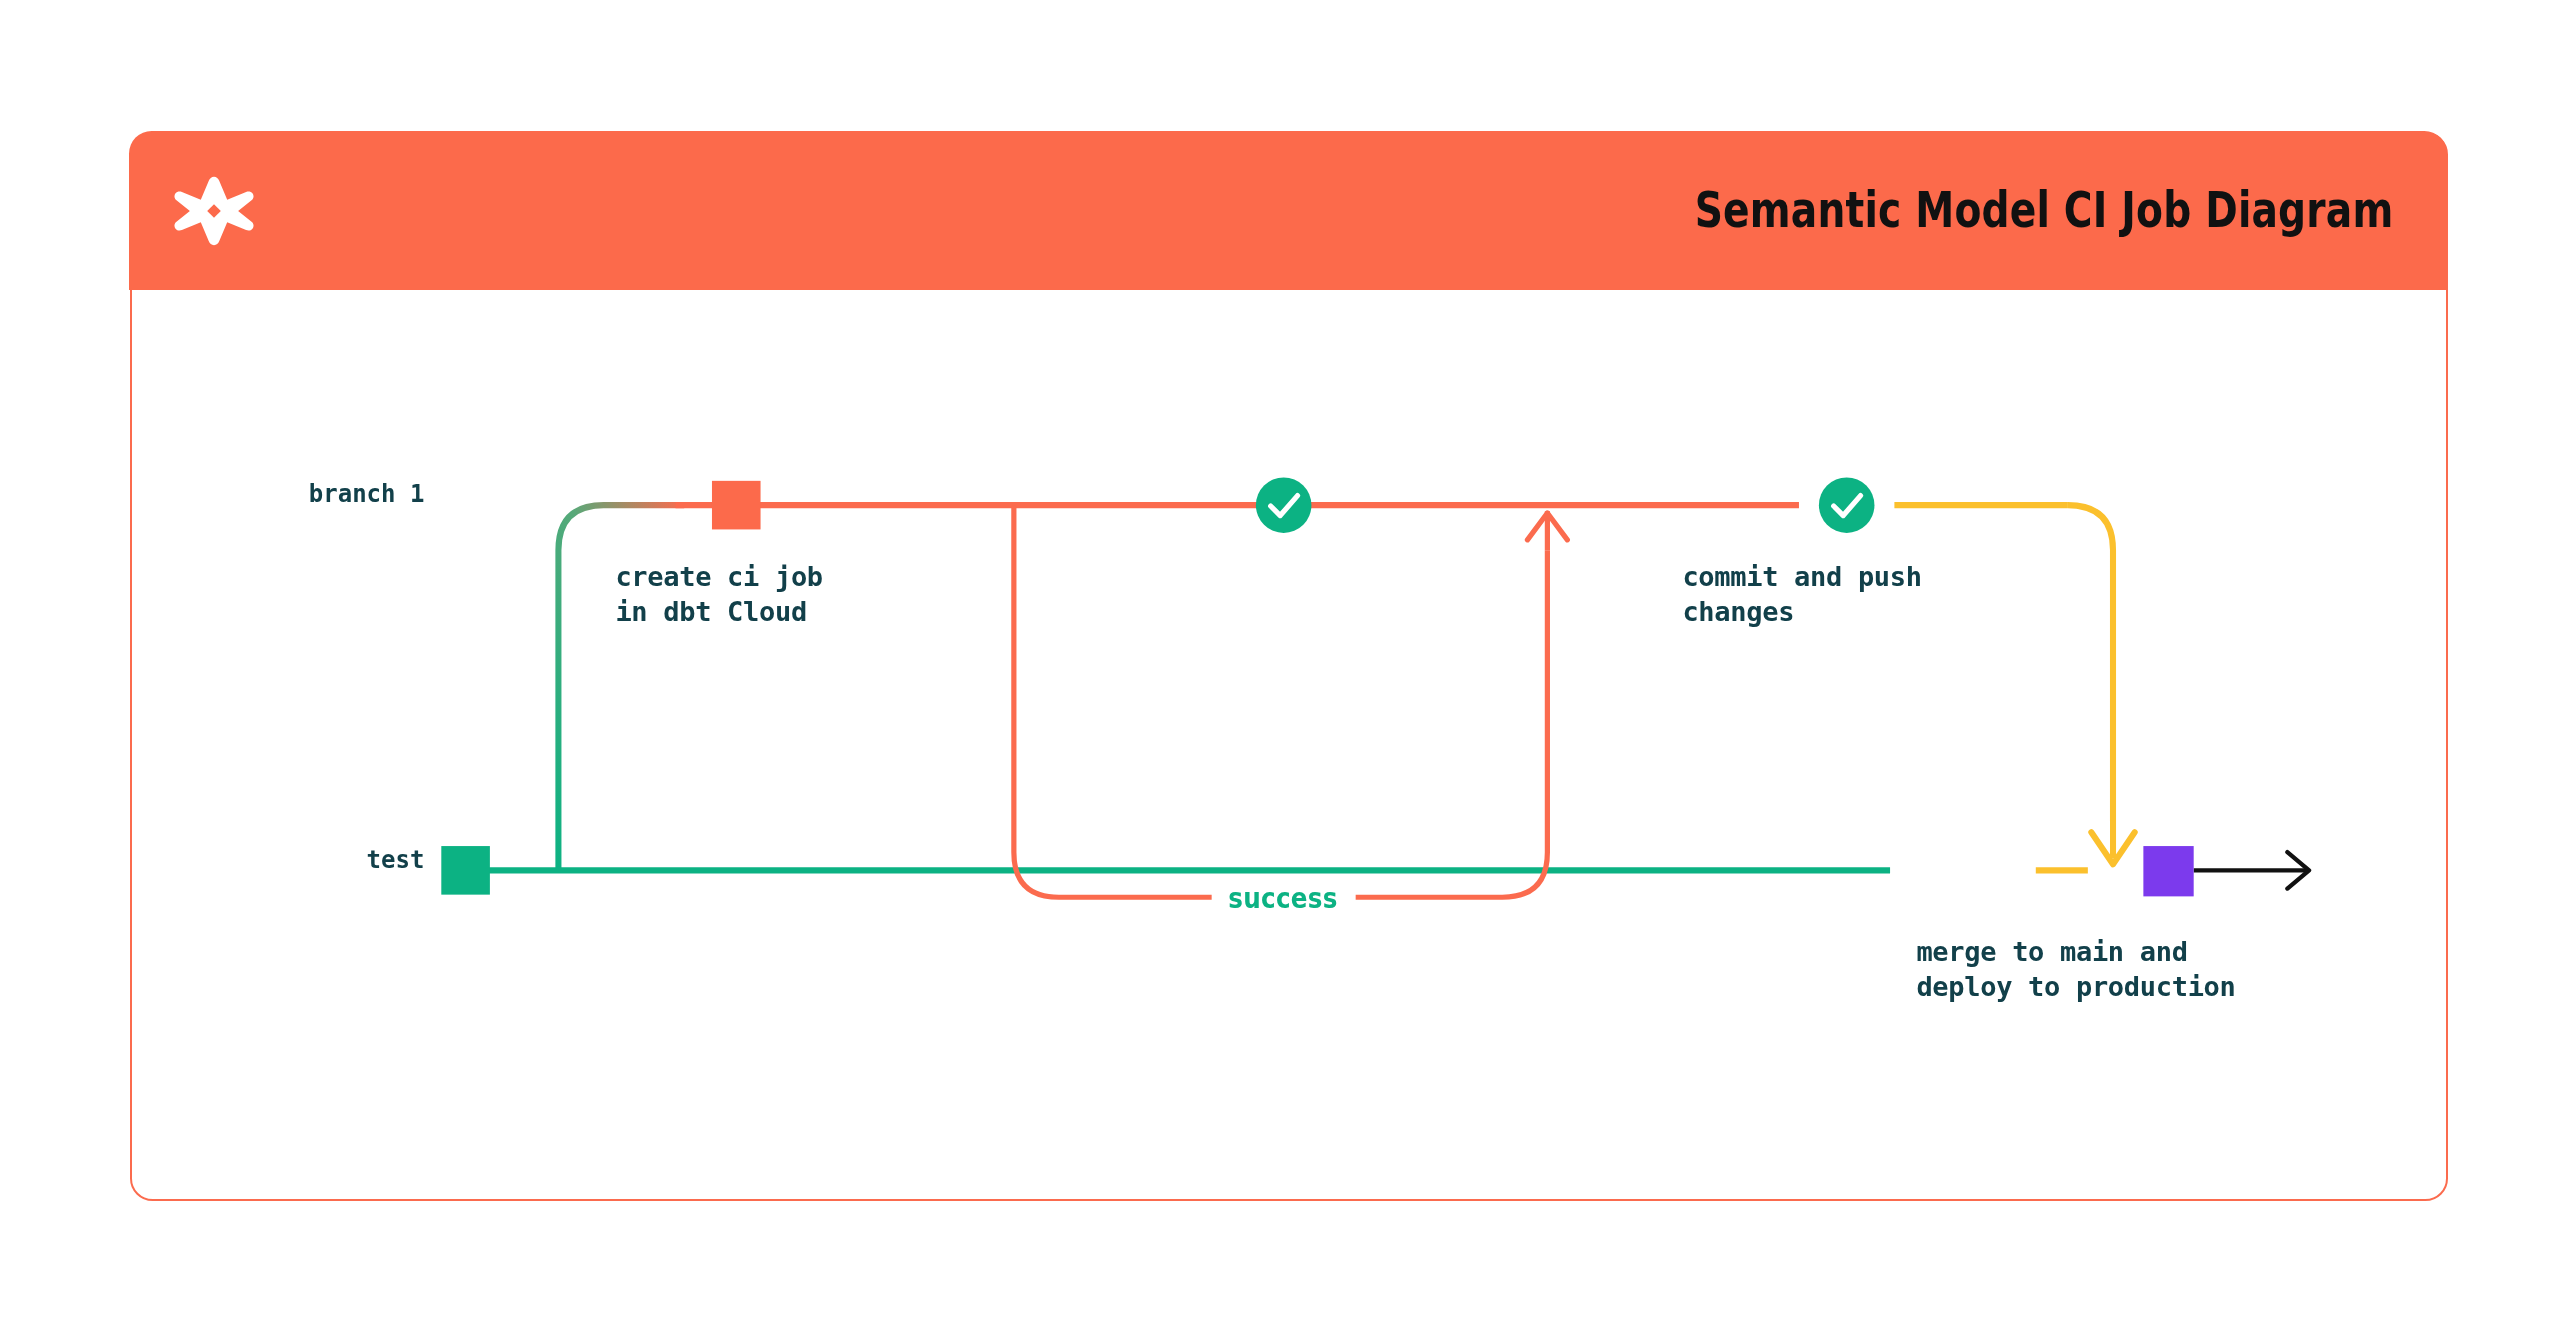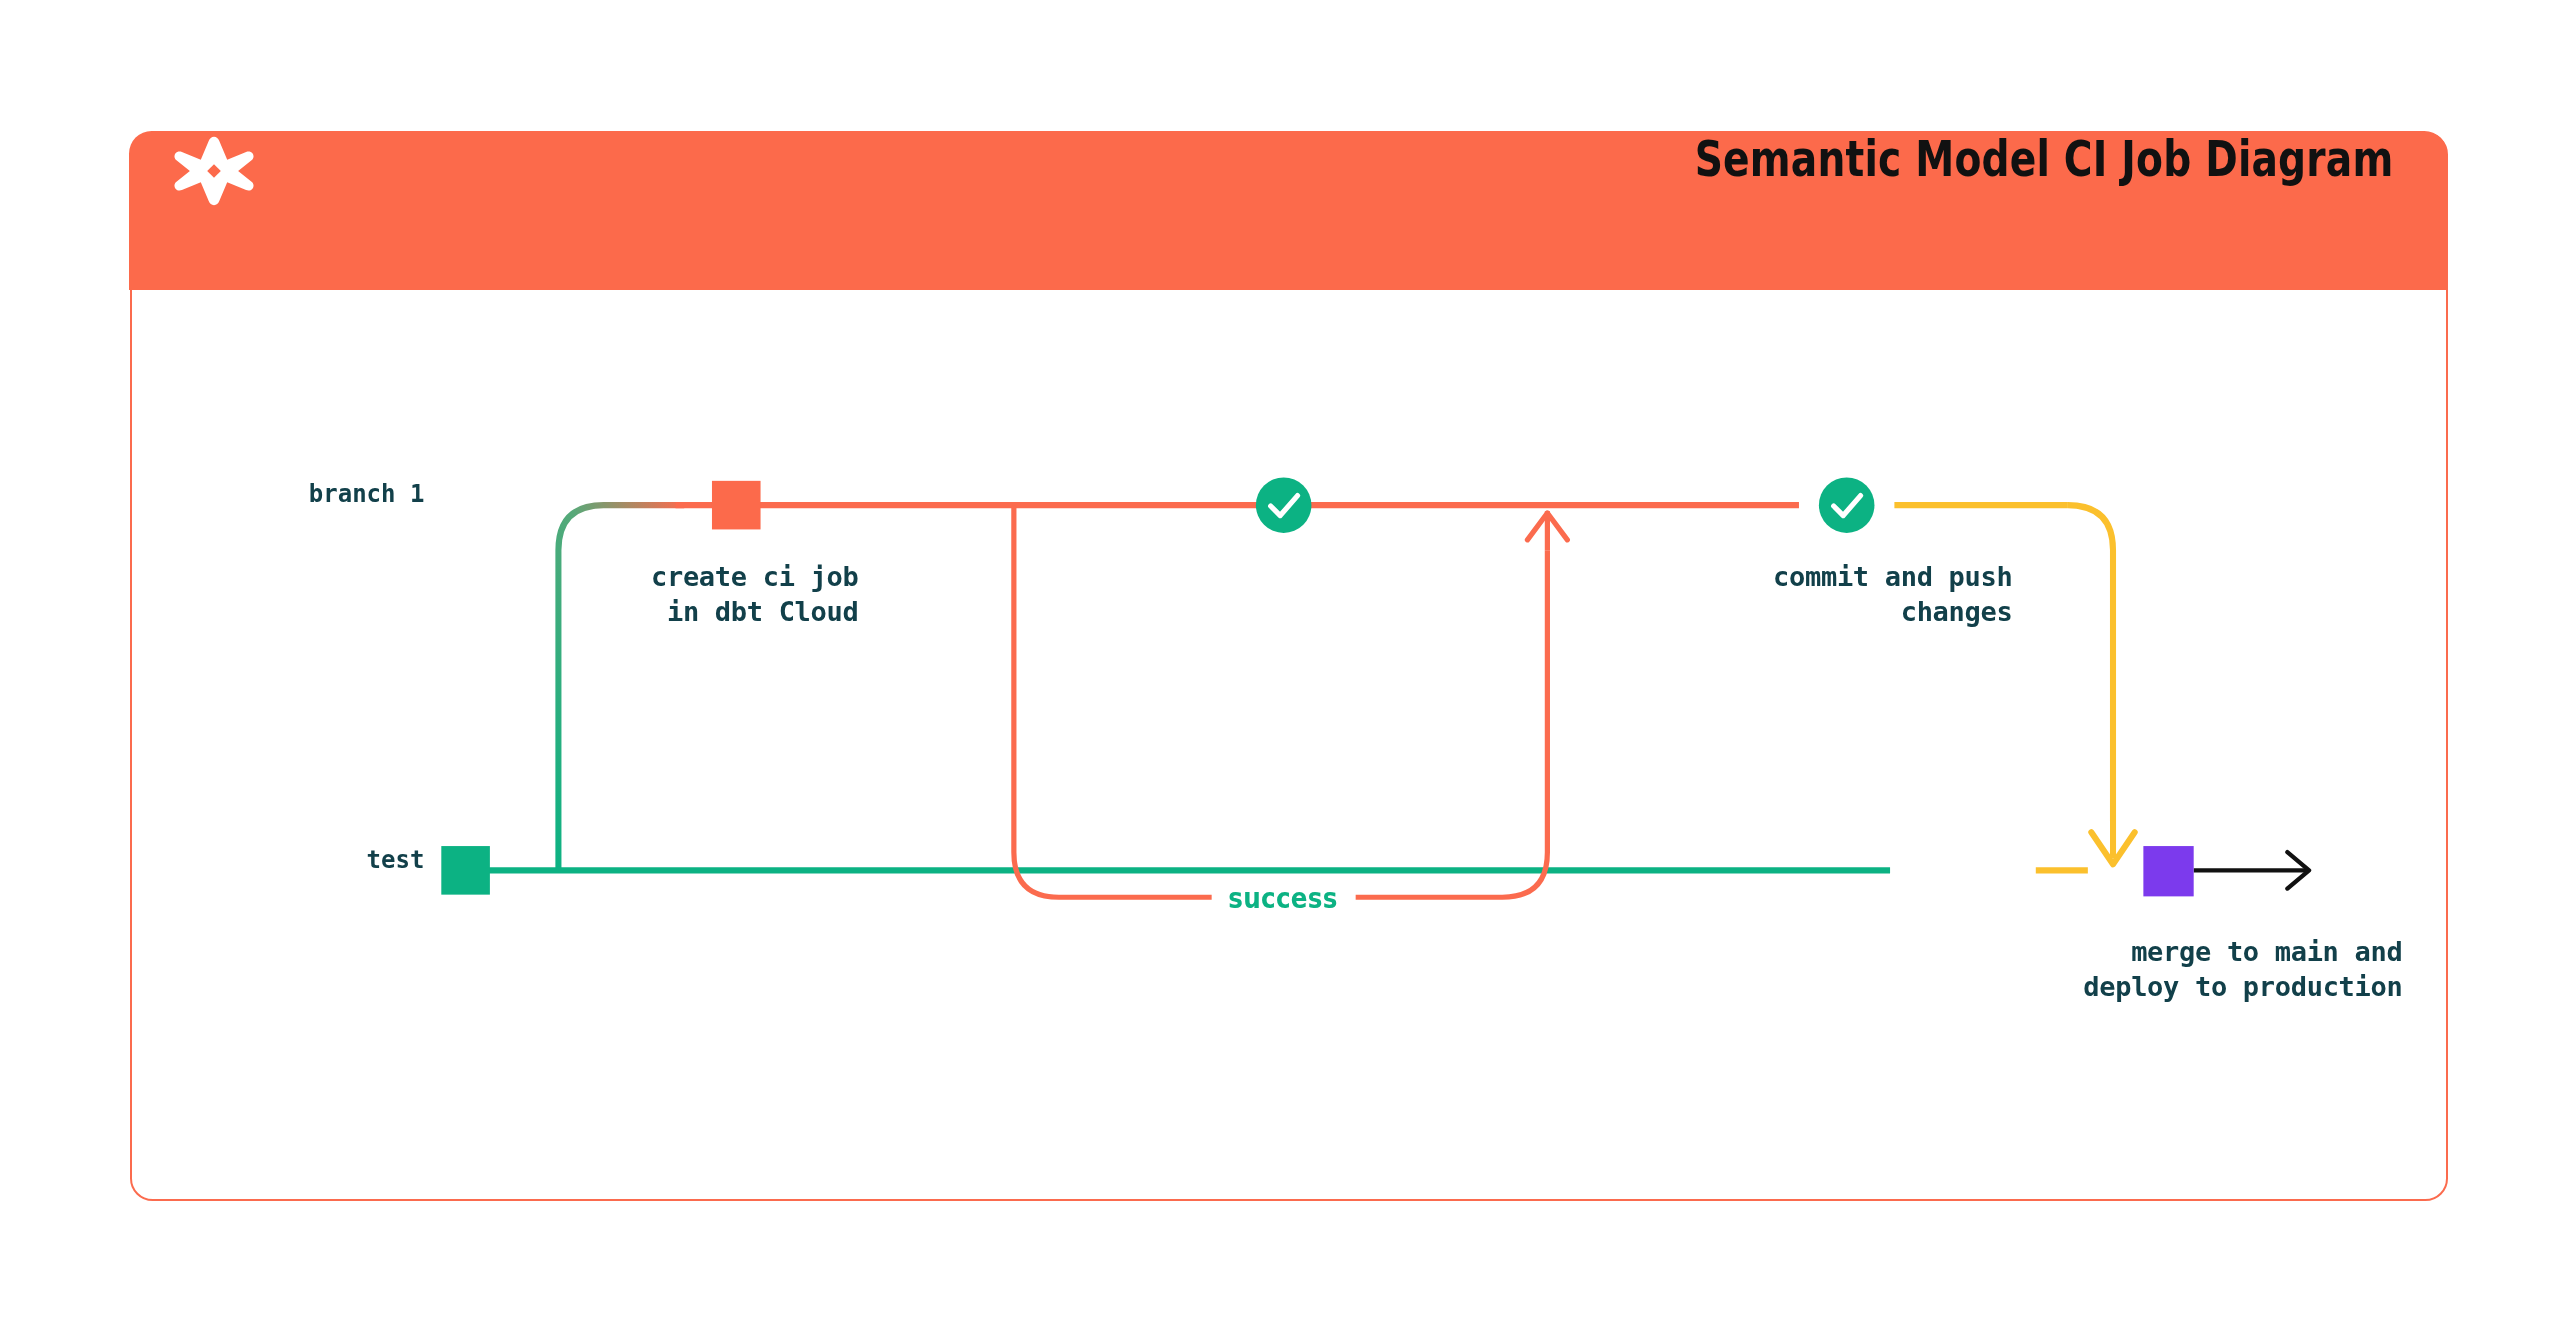--- a/index.html
+++ b/index.html
@@ -34,21 +34,21 @@
   .card-header {
     position: absolute;
     left: -2.6px;
     top: -2.6px;
     width: 2318px;
     height: 159px;
     background: #FC6A4B;
     border-top-left-radius: 22.6px;
     border-top-right-radius: 22.6px;
     display: flex;
-    align-items: flex-start;
+    align-items: center;
     justify-content: space-between;
     padding: 0 54px 0 45px;
   }
   .brand-logo {
     width: 80px;
     height: 80px;
     flex: 0 0 auto;
     display: block;
   }
   .header-title {
@@ -73,21 +73,21 @@
   .canvas svg { display: block; width: 100%; height: 100%; }
 
   
   .lbl {
     position: absolute;
     font-family: "DejaVu Sans Mono", monospace;
     font-weight: 700;
     color: #12404A;
     white-space: pre;
     line-height: 1.30;
-    text-align: right;
+    text-align: left;
   }
   .lbl-lane {
     font-size: 24px;
     letter-spacing: 0px;
     text-align: right;
   }
   .lbl-node {
     font-size: 27px;
     letter-spacing: -0.3px;
   }

